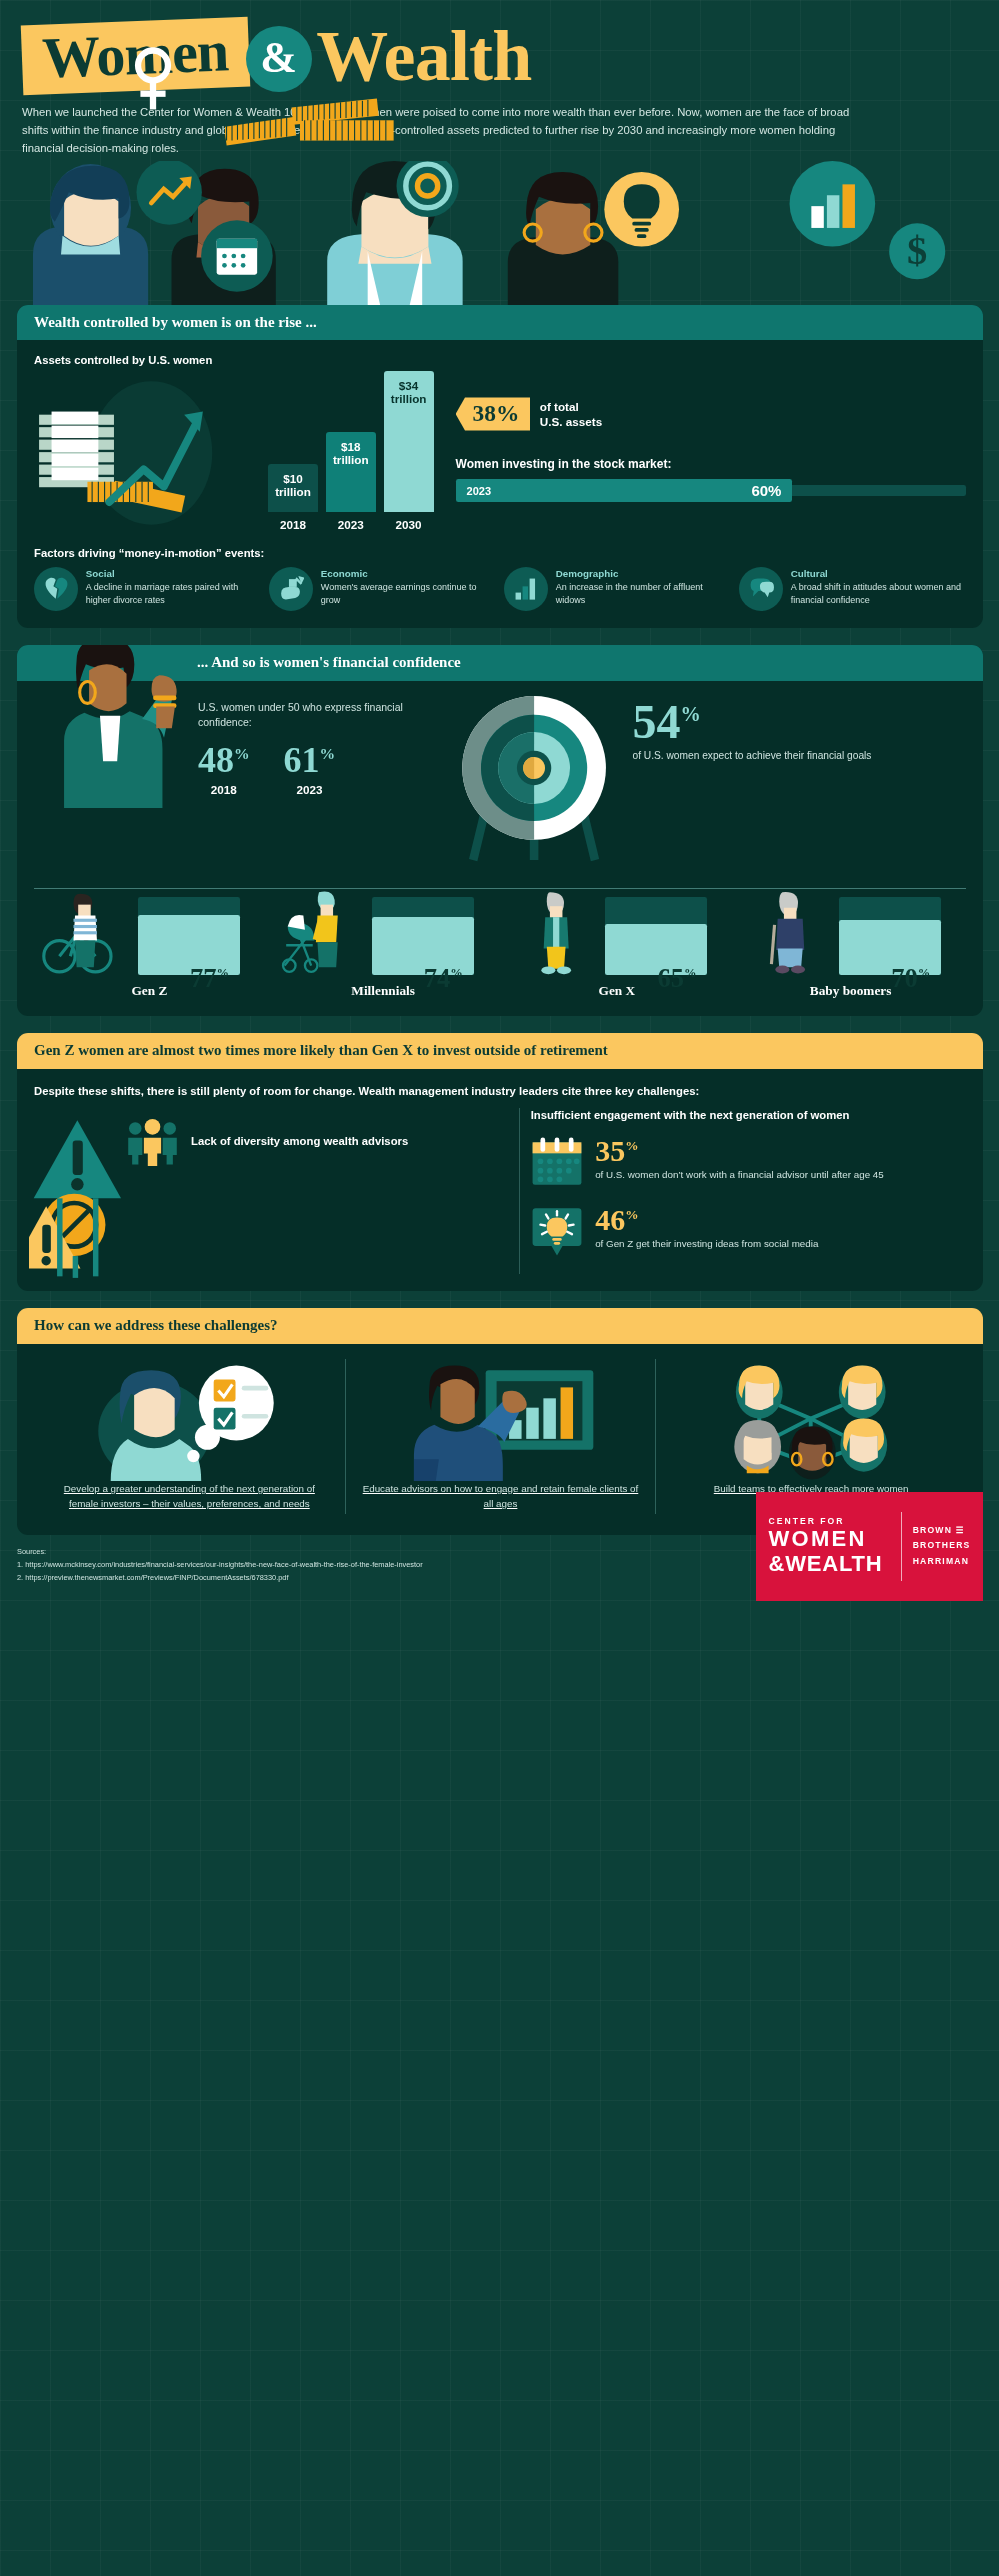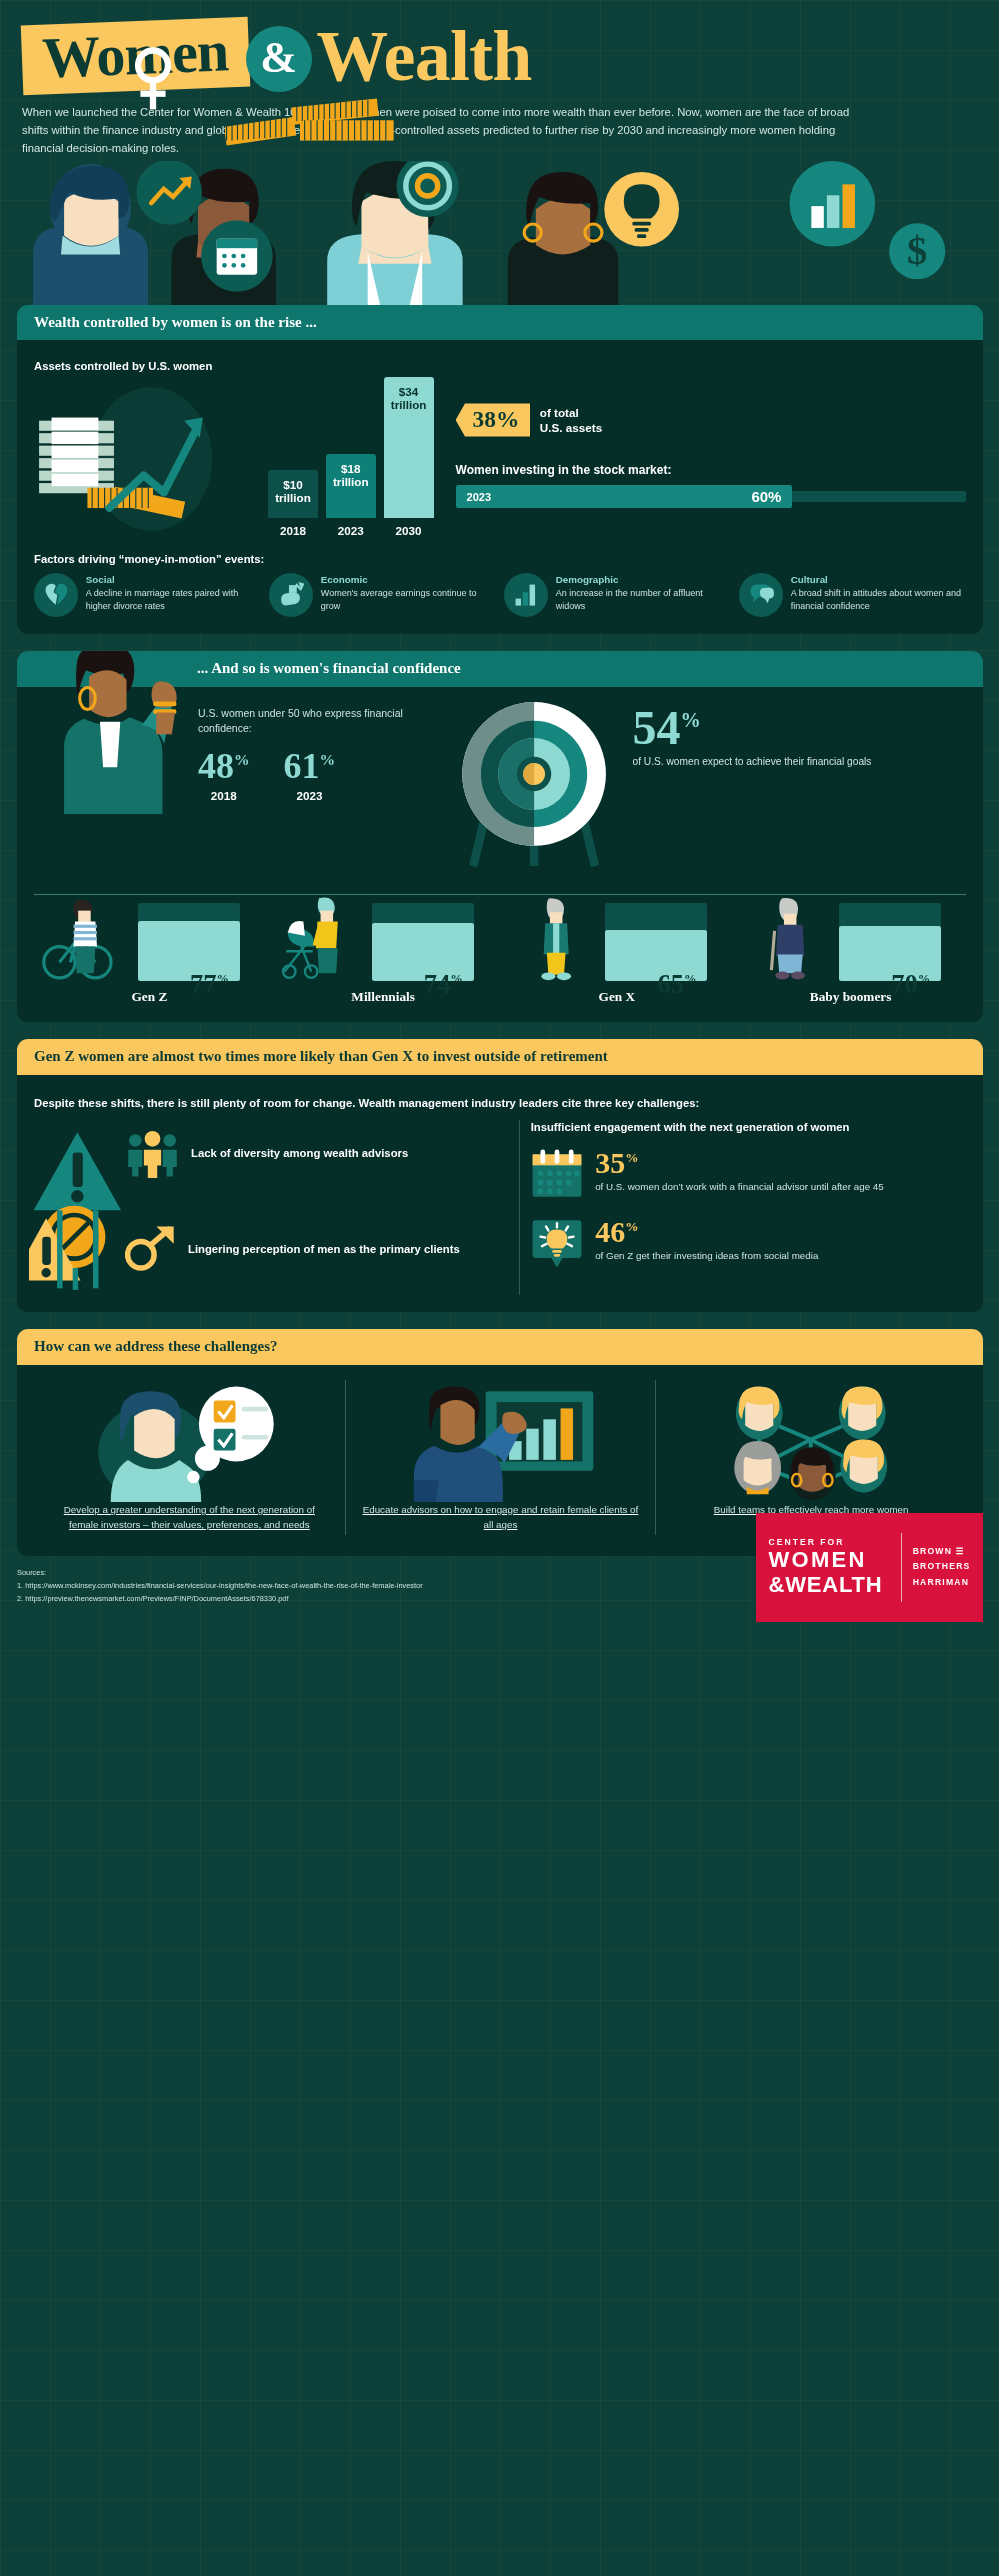--- a/index.html
+++ b/index.html
@@ -95,21 +95,21 @@
     font-weight: bold;
     font-size: 15px;
     color: #ffffff;
     position: relative;
     min-height: 34px;
     display: flex; align-items: center;
   }
   .card-head.yellow {
     background: #fbc75f; color: #0b3b33;
   }
-  .card-body { padding: 20px 17px 17px 17px; }
+  .card-body { padding: 14px 17px 17px 17px; }
 
   .sec-label {
     font-size: 11.3px;
     font-weight: bold;
     color: #ffffff;
     margin-bottom: 4.7px;
   }
 
   
   .assets-wrap { display: flex; align-items: flex-end; gap: 0; position: relative; }
@@ -117,21 +117,21 @@
   .bars { display: flex; align-items: flex-end; gap: 7.8px; }
   .barcol { width: 50px; text-align: center; }
   .bar {
     border-radius: 3.1px 3.1px 0 0;
     display: flex; align-items: flex-start; justify-content: center;
     padding-top: 7.8px;
     font-weight: bold; font-size: 11.7px; line-height: 1.15;
     color: #ffffff;
   }
   .bar.b1 { background: #0d504a; height: 48px; }
-  .bar.b2 { background: #0f8078; height: 64px; }
+  .bar.b2 { background: #0f8078; height: 80px; }
   .bar.b3 { background: #8fd9d3; height: 141px; color: #07332c; }
   .baryear { font-weight: bold; font-size: 11.7px; margin-top: 6.2px; color: #fff; }
 
   .assets-right { margin-left: 22px; flex: 1; padding-bottom: 22px; }
   .pct-flag-row { display: flex; align-items: center; gap: 9.4px; margin-bottom: 26.6px; }
   .pct-flag {
     background: #fbc75f;
     color: #0b3b33;
     font-family: "Liberation Serif", serif;
     font-weight: bold;
@@ -693,28 +693,20 @@
               <circle cx="13" cy="12" r="8" fill="#147268"></circle>
                 <path d="M4 24 L22 24 L22 46 L17 46 L17 58 L9 58 L9 46 L4 46 Z" fill="#147268"></path>
               <circle cx="57" cy="12" r="8" fill="#147268"></circle>
                 <path d="M48 24 L66 24 L66 46 L61 46 L61 58 L53 58 L53 46 L48 46 Z" fill="#147268"></path>
               <circle cx="35" cy="10" r="10" fill="#fbc75f"></circle>
                 <path d="M24 24 L46 24 L46 44 L41 44 L41 60 L29 60 L29 44 L24 44 Z" fill="#fbc75f"></path>
             </svg>
             <span class="chal-item-txt">Lack of diversity among wealth advisors</span>
           </div>
 
-          <div class="chal-item" style="margin-top:47px;">
-            <svg width="52" height="50" viewBox="0 0 66 64">
-              <circle cx="20" cy="38" r="17" fill="none" stroke="#fbc75f" stroke-width="7"></circle>
-              <path d="M32 26 L58 4" stroke="#fbc75f" stroke-width="7"></path>
-              <path d="M40 2 L62 2 L62 24 Z" fill="#fbc75f"></path>
-            </svg>
-            <span class="chal-item-txt">Lingering perception of men as the primary clients</span>
-          </div>
 
         </div>
 
         <div class="chal-right">
           <div class="chal-head">Insufficient engagement with the next generation of women</div>
 
           <div class="stat-row">
             <svg class="stat-ico" viewBox="0 0 66 66">
               <rect x="2" y="8" width="62" height="54" rx="3" fill="#147268"></rect>
               <rect x="2" y="8" width="62" height="14" fill="#fbc75f"></rect>

